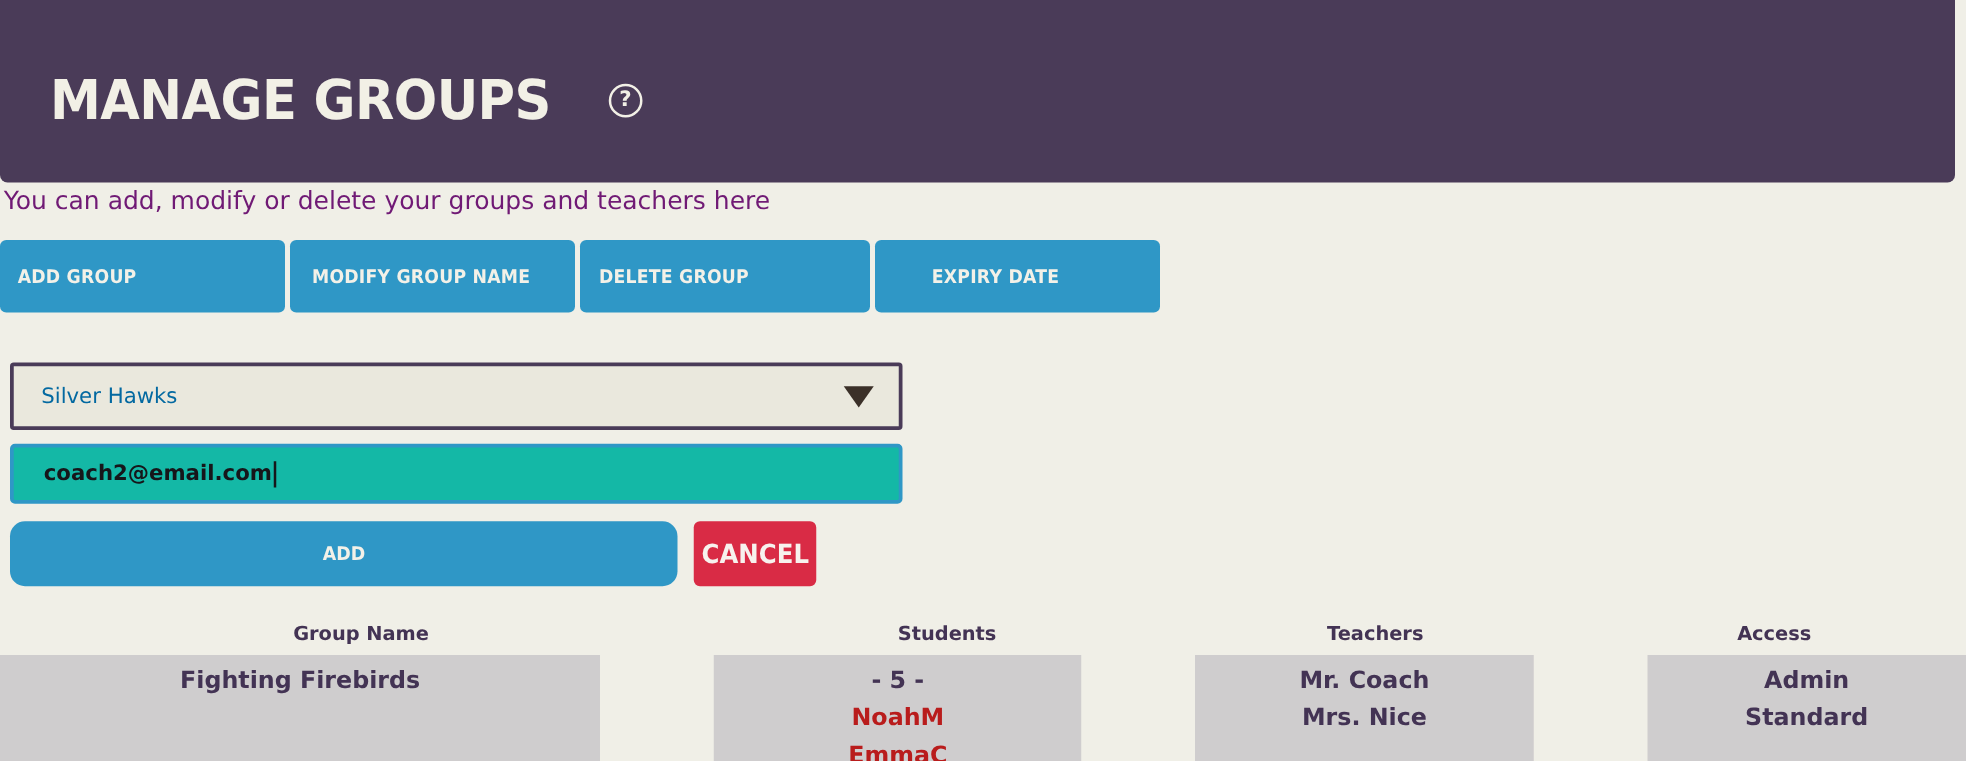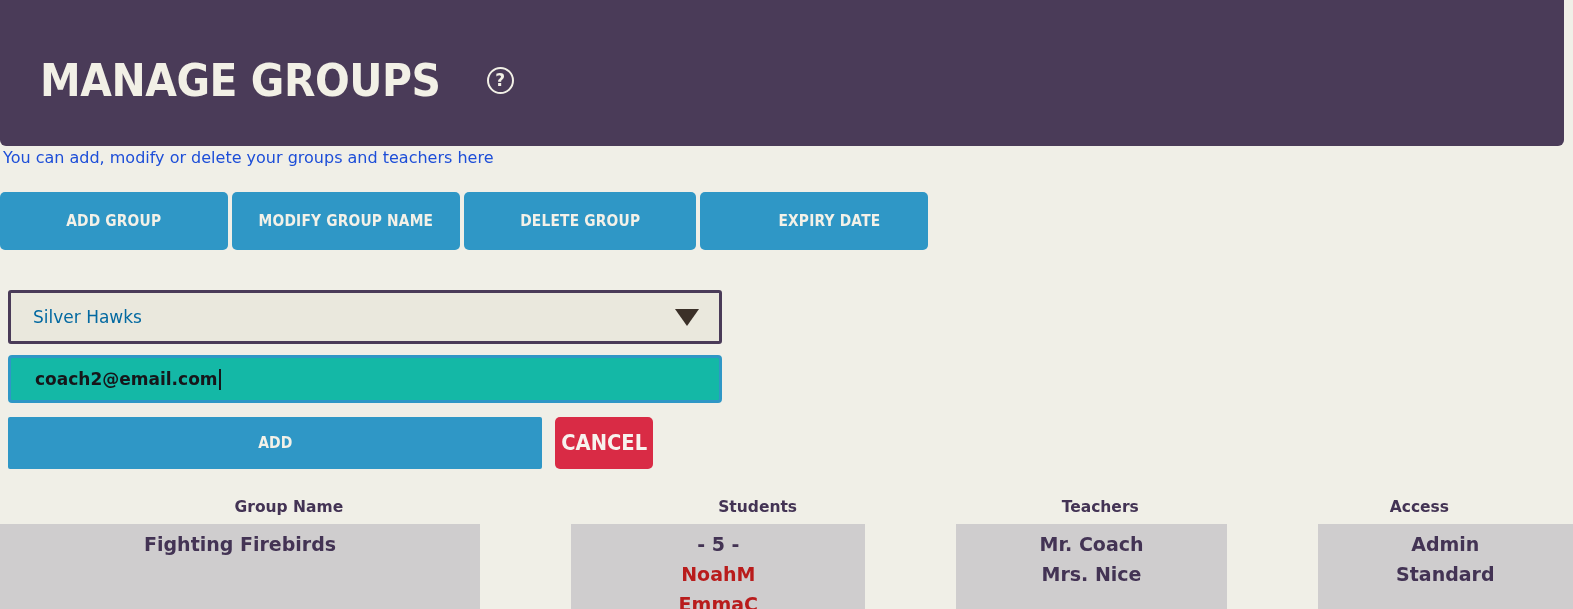--- a/index.html
+++ b/index.html
@@ -55,22 +55,22 @@
     font-weight: bold;
     line-height: 22px;
     text-align: center;
     font-family: "DejaVu Sans", sans-serif;
   }
 
   
   .subtitle {
     position: absolute;
     left: 3px; top: 148px;
-    font-size: 16px;
-    color: #1d4ed8;
+    font-size: 20px;
+    color: #701a75;
     font-family: "DejaVu Sans", sans-serif;
     white-space: nowrap;
     text-align: right;
   }
 
   
   .toolbar {
     position: absolute;
     left: 0; top: 192px;
     width: 1410px;
@@ -84,21 +84,21 @@
     border: none;
     border-radius: 5px;
     color: #f3f1e8;
     font-family: "DejaVu Sans", sans-serif;
     font-weight: bold;
     font-size: 15px;
     letter-spacing: 0.2px;
     transform-origin: center;
     display: flex;
     align-items: center;
-    justify-content: center;
+    justify-content: flex-start;
     cursor: pointer;
     white-space: nowrap;
     padding: 0 10px;
   }
   .tb-btn span { transform: scaleX(0.92); display: inline-block; }
   .tb-gap { width: 4px; flex: none; }
 
   .tb-btn.w1 { width: 228px; }
   .tb-btn.w2 { width: 228px; }
   .tb-btn.w3 { width: 232px; }
@@ -190,21 +190,21 @@
   .action-row {
     position: absolute;
     left: 8px; top: 417px;
     display: flex;
     align-items: center;
   }
   .add-btn {
     width: 534px;
     height: 52px;
     background: #2f97c6;
-    border-radius: 2px;
+    border-radius: 12px;
     color: #f3f1e8;
     font-family: "DejaVu Sans", sans-serif;
     font-weight: bold;
     font-size: 15px;
     display: flex;
     align-items: center;
     justify-content: center;
     cursor: pointer;
     border: none;
   }

